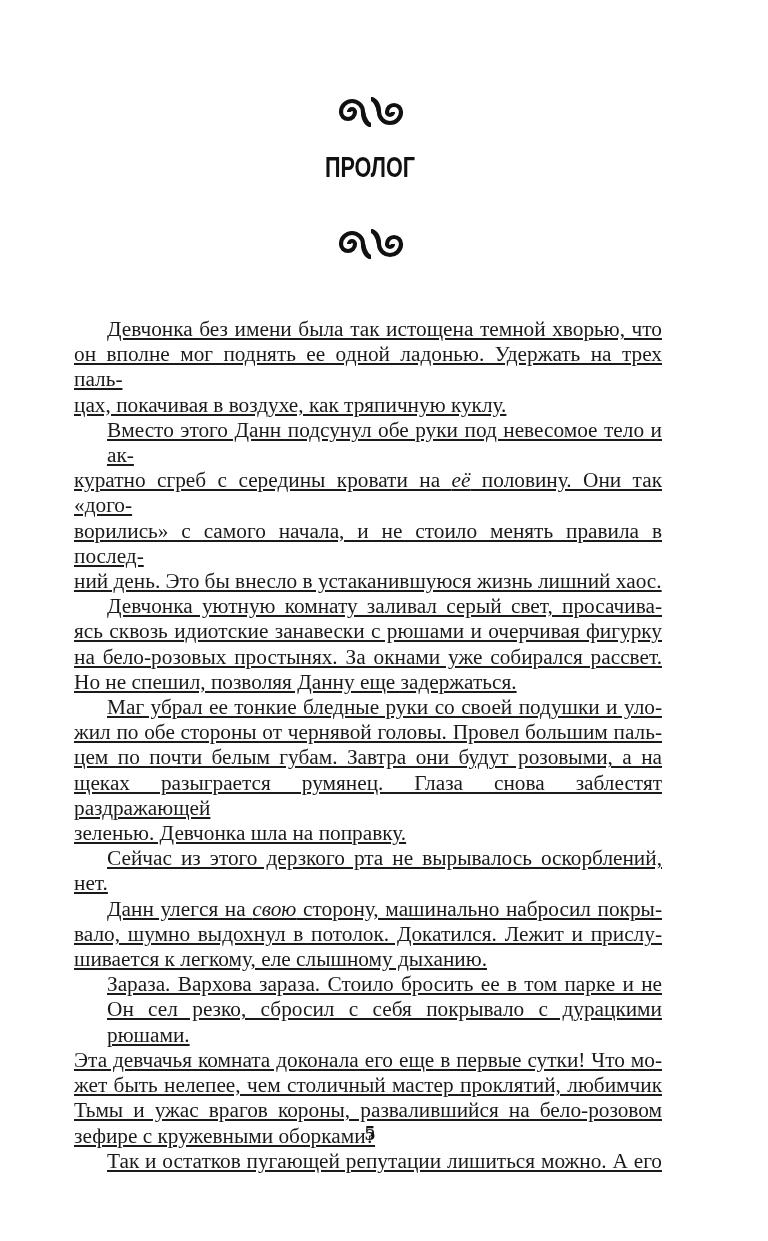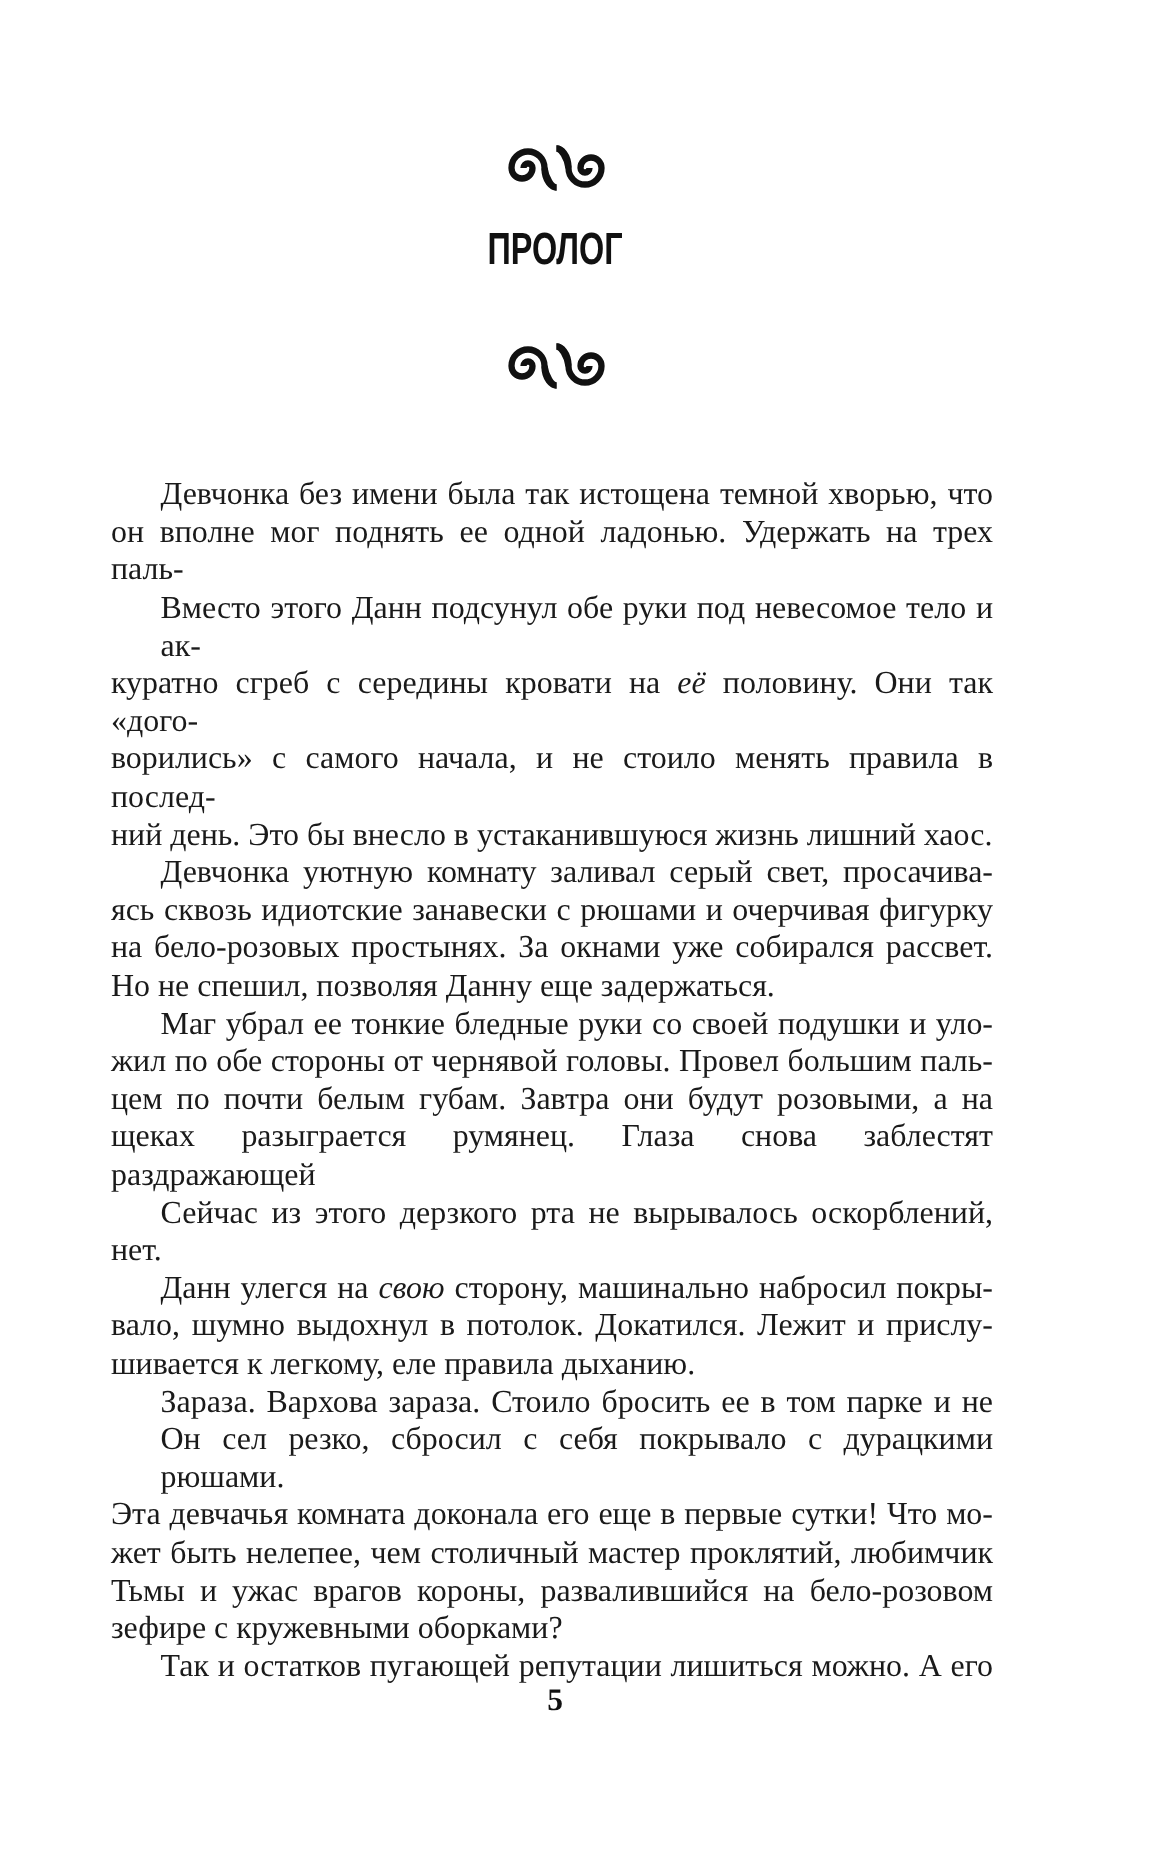--- a/index.html
+++ b/index.html
@@ -13,21 +13,21 @@
     position: absolute; left: 0; width: 740px; top: 150px; text-align: center;
     font-family: "Liberation Sans", sans-serif; font-weight: bold;
     font-size: 30px; letter-spacing: 0px; color: #111;
     transform: scaleX(0.72); transform-origin: 370px 0;
   }
   .body-text {
     position: absolute; left: 74px; top: 317px; width: 588px;
     font-family: "Liberation Serif", serif; font-size: 21.3px; line-height: 25.2px;
     color: #1a1a1a; text-align: justify; hyphens: manual;
   }
-  .body-text .line { display: block; text-align: justify; text-align-last: justify; }
+  .body-text .line { display: block; text-align: justify; text-align-last: justify; text-decoration: underline; }
   .body-text .line.last { text-align-last: left; }
   .body-text .first { padding-left: 33px; }
   .page-number {
     position: absolute; top: 1121px; left: 0; width: 740px; text-align: center;
     font-family: "Liberation Serif", serif; font-weight: bold; font-size: 21px; color: #111;
   }
   em { font-style: italic; }
 </style>
 </head>
 <body>
@@ -53,47 +53,49 @@
         <path d="M57 17 m3 0 a3 3 0 1 1 -6 0 a7 7 0 0 1 14 0 a11 11 0 0 1 -22 0 C46 8 41 4 38 4"></path>
         <path d="M30 17 C31 24 35 30 38 30 M46 17 C45 10 41 4 38 4"></path>
       </g>
     </svg>
   </div>
 
   <div class="body-text" id="body-text">
       <div>
         <span class="line first">Девчонка без имени была так истощена темной хворью, что</span>
         <span class="line">он вполне мог поднять ее одной ладонью. Удержать на трех паль-</span>
+        <span class="line last">цах, покачивая в воздухе, как тряпичную куклу.</span>
       </div>
       <div>
         <span class="line first">Вместо этого Данн подсунул обе руки под невесомое тело и ак-</span>
         <span class="line">куратно сгреб с середины кровати на <em>её</em> половину. Они так «дого-</span>
         <span class="line">ворились» с самого начала, и не стоило менять правила в послед-</span>
         <span class="line last">ний день. Это бы внесло в устаканившуюся жизнь лишний хаос.</span>
       </div>
       <div>
         <span class="line first">Девчонка уютную комнату заливал серый свет, просачива-</span>
         <span class="line">ясь сквозь идиотские занавески с рюшами и очерчивая фигурку</span>
         <span class="line">на бело-розовых простынях. За окнами уже собирался рассвет.</span>
         <span class="line last">Но не спешил, позволяя Данну еще задержаться.</span>
       </div>
       <div>
         <span class="line first">Маг убрал ее тонкие бледные руки со своей подушки и уло-</span>
         <span class="line">жил по обе стороны от чернявой головы. Провел большим паль-</span>
         <span class="line">цем по почти белым губам. Завтра они будут розовыми, а на</span>
         <span class="line">щеках разыграется румянец. Глаза снова заблестят раздражающей</span>
+        <span class="line last">зеленью. Девчонка шла на поправку.</span>
       </div>
       <div>
         <span class="line first">Сейчас из этого дерзкого рта не вырывалось оскорблений,</span>
         <span class="line last">нет.</span>
       </div>
       <div>
         <span class="line first">Данн улегся на <em>свою</em> сторону, машинально набросил покры-</span>
         <span class="line">вало, шумно выдохнул в потолок. Докатился. Лежит и прислу-</span>
-        <span class="line last">шивается к легкому, еле правила дыханию.</span>
+        <span class="line last">шивается к легкому, еле слышному дыханию.</span>
       </div>
       <div>
         <span class="line first">Зараза. Вархова зараза. Стоило бросить ее в том парке и не</span>
       </div>
       <div>
         <span class="line first">Он сел резко, сбросил с себя покрывало с дурацкими рюшами.</span>
         <span class="line">Эта девчачья комната доконала его еще в первые сутки! Что мо-</span>
         <span class="line">жет быть нелепее, чем столичный мастер проклятий, любимчик</span>
         <span class="line">Тьмы и ужас врагов короны, развалившийся на бело-розовом</span>
         <span class="line last">зефире с кружевными оборками?</span>

